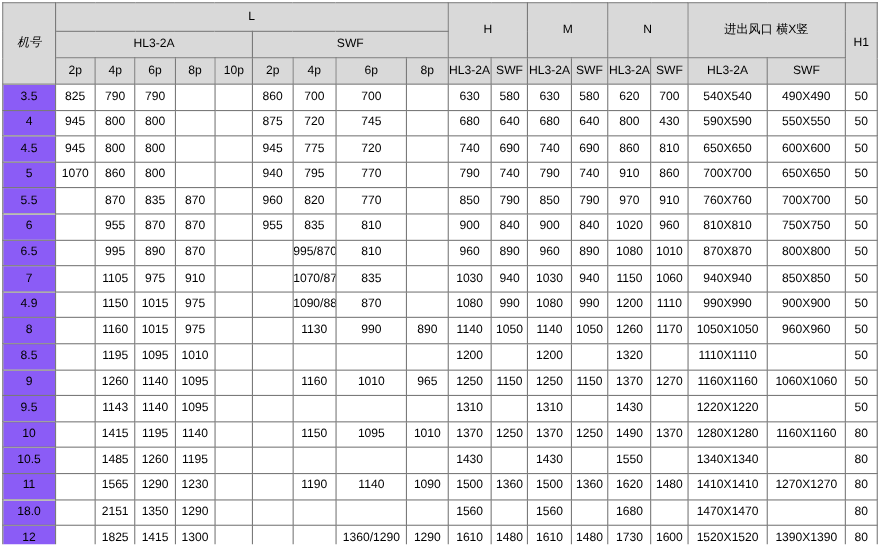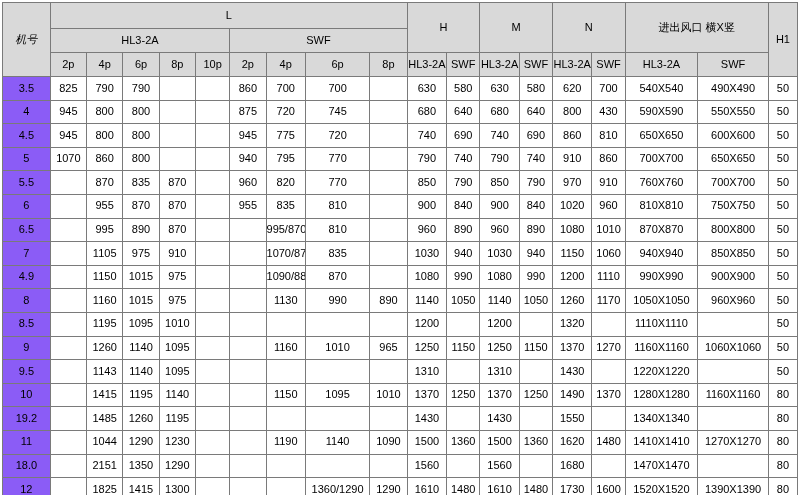--- a/index.html
+++ b/index.html
@@ -376,21 +376,21 @@
           <td class="val">1250</td>
           <td class="val">1370</td>
           <td class="val">1250</td>
           <td class="val">1490</td>
           <td class="val">1370</td>
           <td class="val small">1280X1280</td>
           <td class="val small">1160X1160</td>
           <td class="val">80</td>
         </tr>
         <tr>
-          <td class="lbl">19.2</td>
+          <td class="lbl">10.5</td>
           <td class="val"></td>
           <td class="val">1485</td>
           <td class="val">1260</td>
           <td class="val">1195</td>
           <td class="val"></td>
           <td class="val"></td>
           <td class="val"></td>
           <td class="val"></td>
           <td class="val"></td>
           <td class="val">1430</td>
@@ -399,21 +399,21 @@
           <td class="val"></td>
           <td class="val">1550</td>
           <td class="val"></td>
           <td class="val small">1340X1340</td>
           <td class="val"></td>
           <td class="val">80</td>
         </tr>
         <tr>
           <td class="lbl">11</td>
           <td class="val"></td>
-          <td class="val">1044</td>
+          <td class="val">1565</td>
           <td class="val">1290</td>
           <td class="val">1230</td>
           <td class="val"></td>
           <td class="val"></td>
           <td class="val">1190</td>
           <td class="val">1140</td>
           <td class="val">1090</td>
           <td class="val">1500</td>
           <td class="val">1360</td>
           <td class="val">1500</td>

